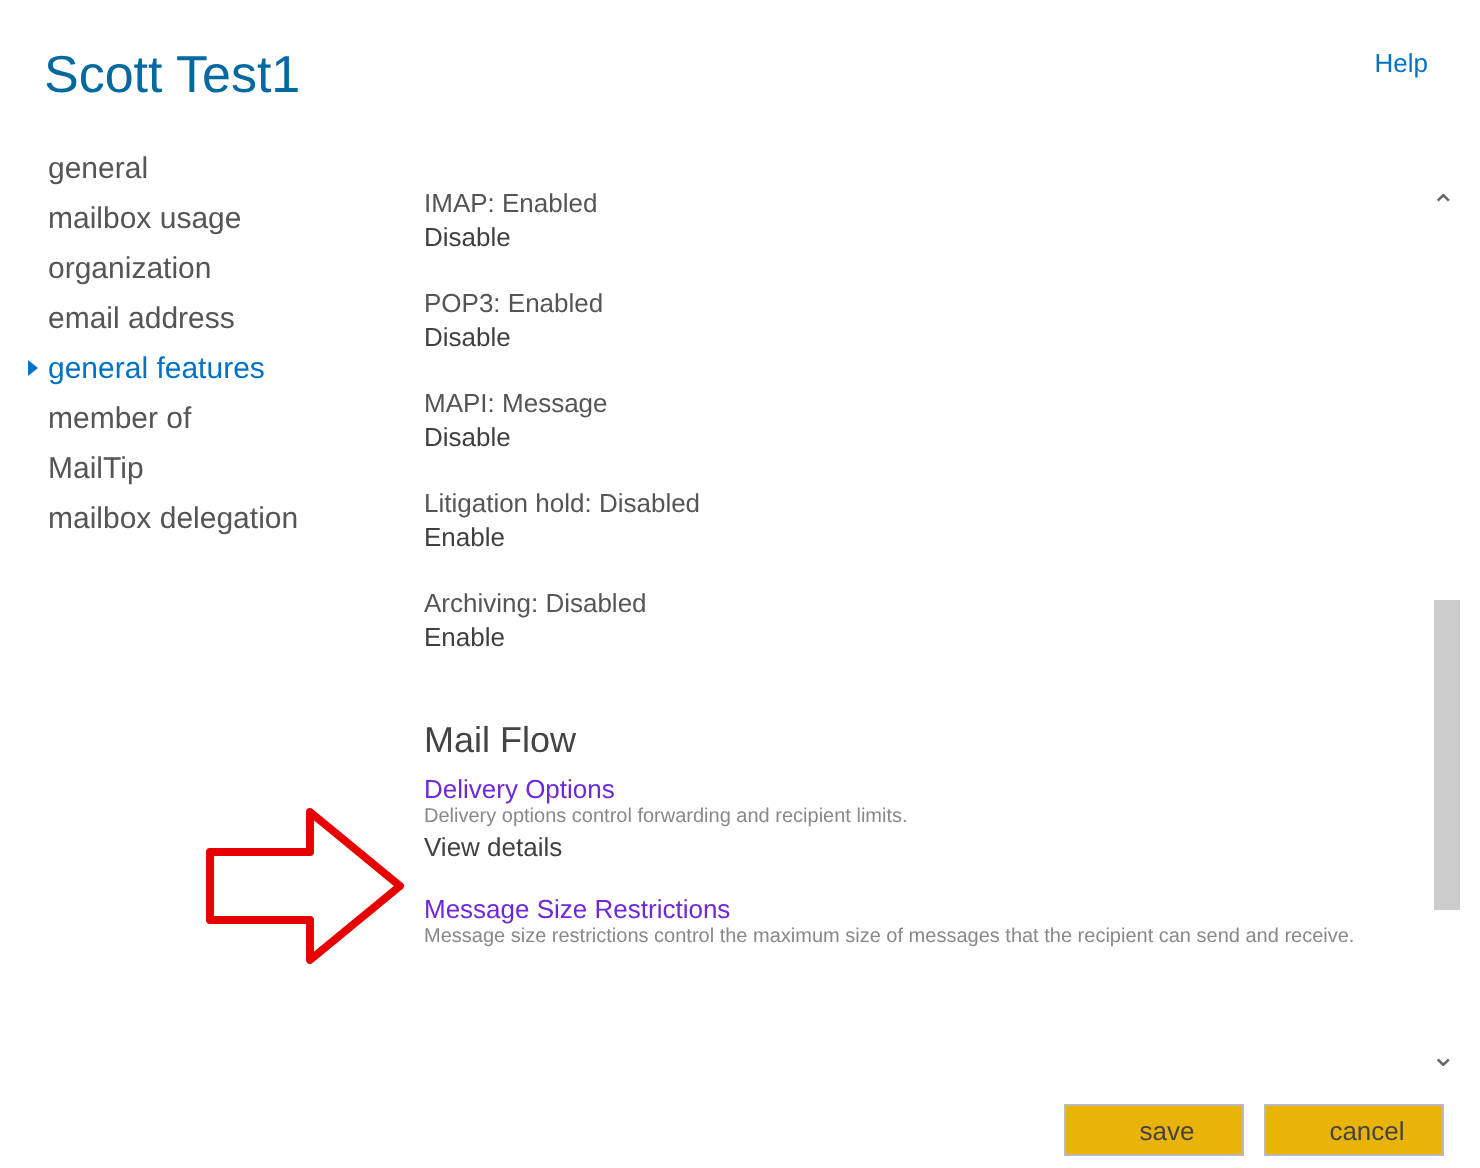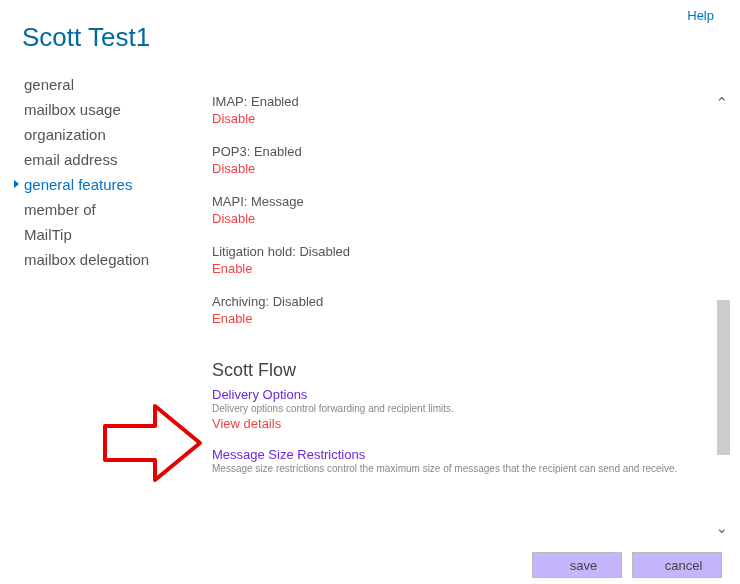--- a/index.html
+++ b/index.html
@@ -8,21 +8,21 @@
       font-size: 13px;
       color: #444;
       background: #fff;
       width: 740px;
       height: 584px;
       position: relative;
       overflow: hidden;
     }
     .help-link {
       position: absolute;
-      top: 8px;
+      top: 24px;
       right: 26px;
       color: #0072c6;
       font-size: 13px;
       cursor: pointer;
     }
     .page-title {
       font-size: 26px;
       font-weight: 300;
       color: #0369a1;
       padding: 22px 0 0 22px;
@@ -71,21 +71,21 @@
       overflow: hidden;
     }
     .feature-block {
       margin-bottom: 18px;
     }
     .feature-label {
       color: #555;
       font-size: 13px;
     }
     .link {
-      color: #ef4444;
+      color: #404040;
       font-size: 13px;
       cursor: pointer;
       display: inline-block;
       margin-top: 2px;
     }
     .section-heading {
       font-size: 18px;
       font-weight: 300;
       color: #444;
       margin-top: 34px;
@@ -126,21 +126,21 @@
       position: absolute;
       bottom: 6px;
       right: 18px;
       display: flex;
       gap: 10px;
     }
     .btn {
       width: 90px;
       height: 26px;
       border: 1px solid #bbb;
-      background: #c4b5fd;
+      background: #eab308;
       font-family: inherit;
       font-size: 13px;
       color: #444;
       cursor: pointer;
       padding-left: 13px;
     }
     .annot-arrow {
       position: absolute;
       left: 100px;
       top: 398px;
@@ -188,21 +188,21 @@
       </div>
       <div class="feature-block">
         <div class="feature-label">Litigation hold: Disabled</div>
         <span class="link">Enable</span>
       </div>
       <div class="feature-block">
         <div class="feature-label">Archiving: Disabled</div>
         <span class="link">Enable</span>
       </div>
 
-      <h2 class="section-heading">Scott Flow</h2>
+      <h2 class="section-heading">Mail Flow</h2>
 
       <div class="sub-block">
         <div class="sub-title">Delivery Options</div>
         <div class="sub-desc">Delivery options control forwarding and recipient limits.</div>
         <span class="link">View details</span>
       </div>
 
       <div class="sub-block">
         <div class="sub-title">Message Size Restrictions</div>
         <div class="sub-desc">Message size restrictions control the maximum size of messages that the recipient can send and receive.</div>

